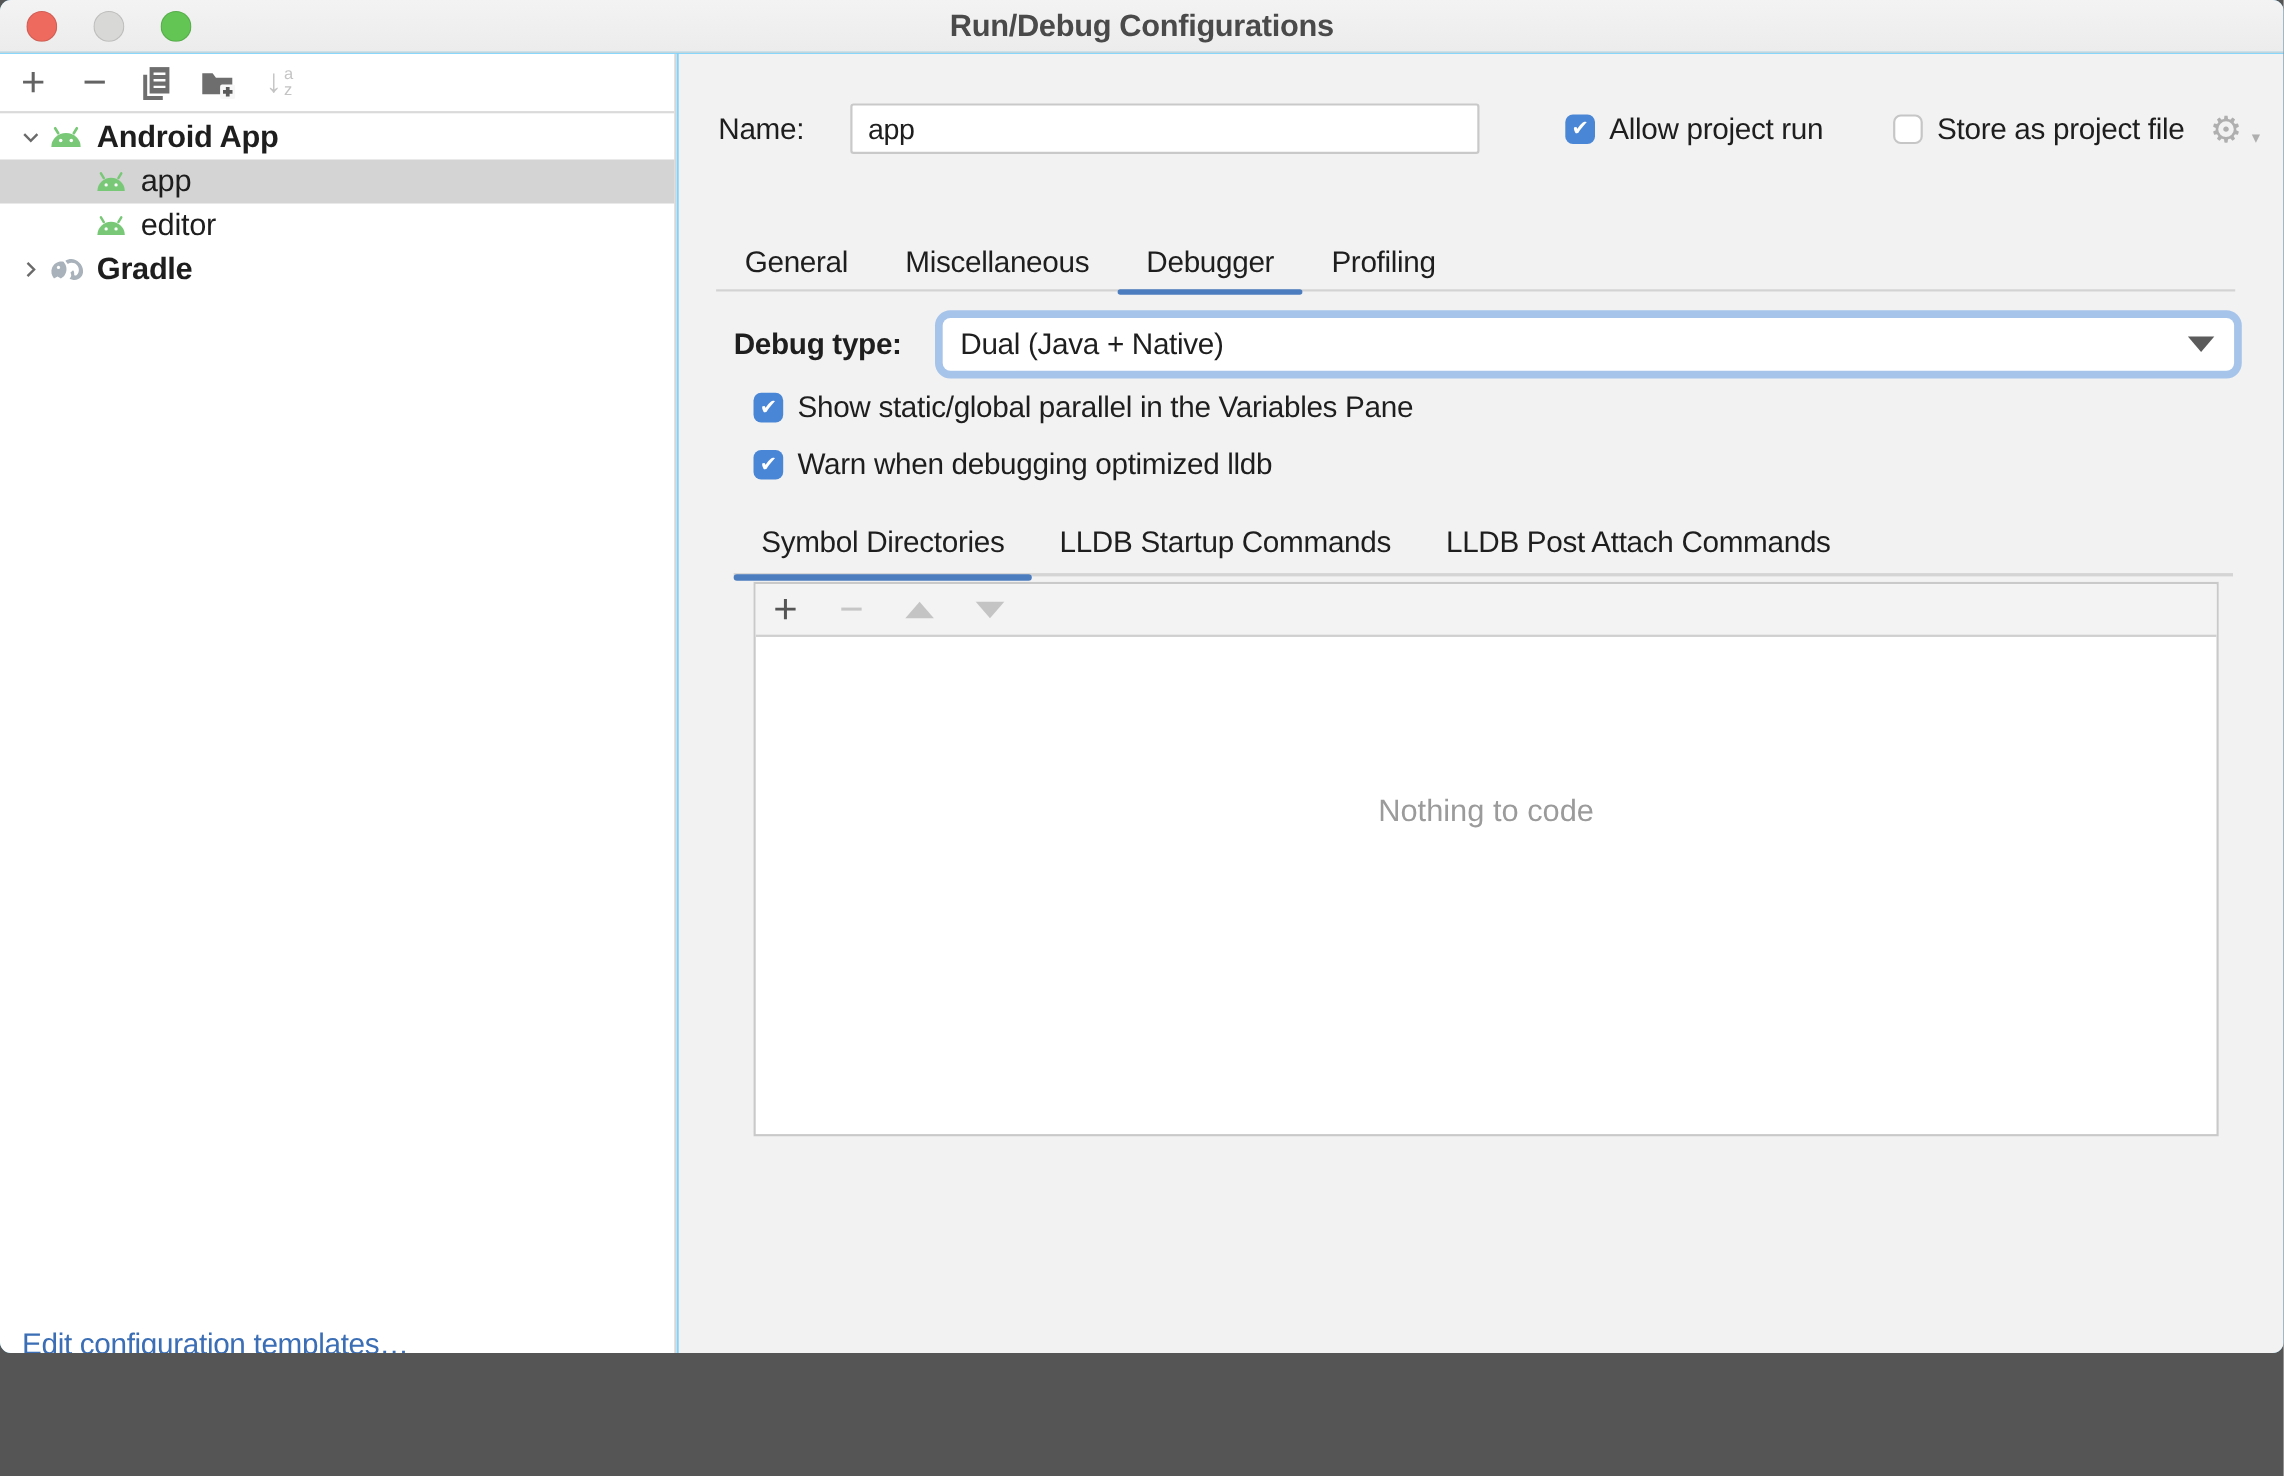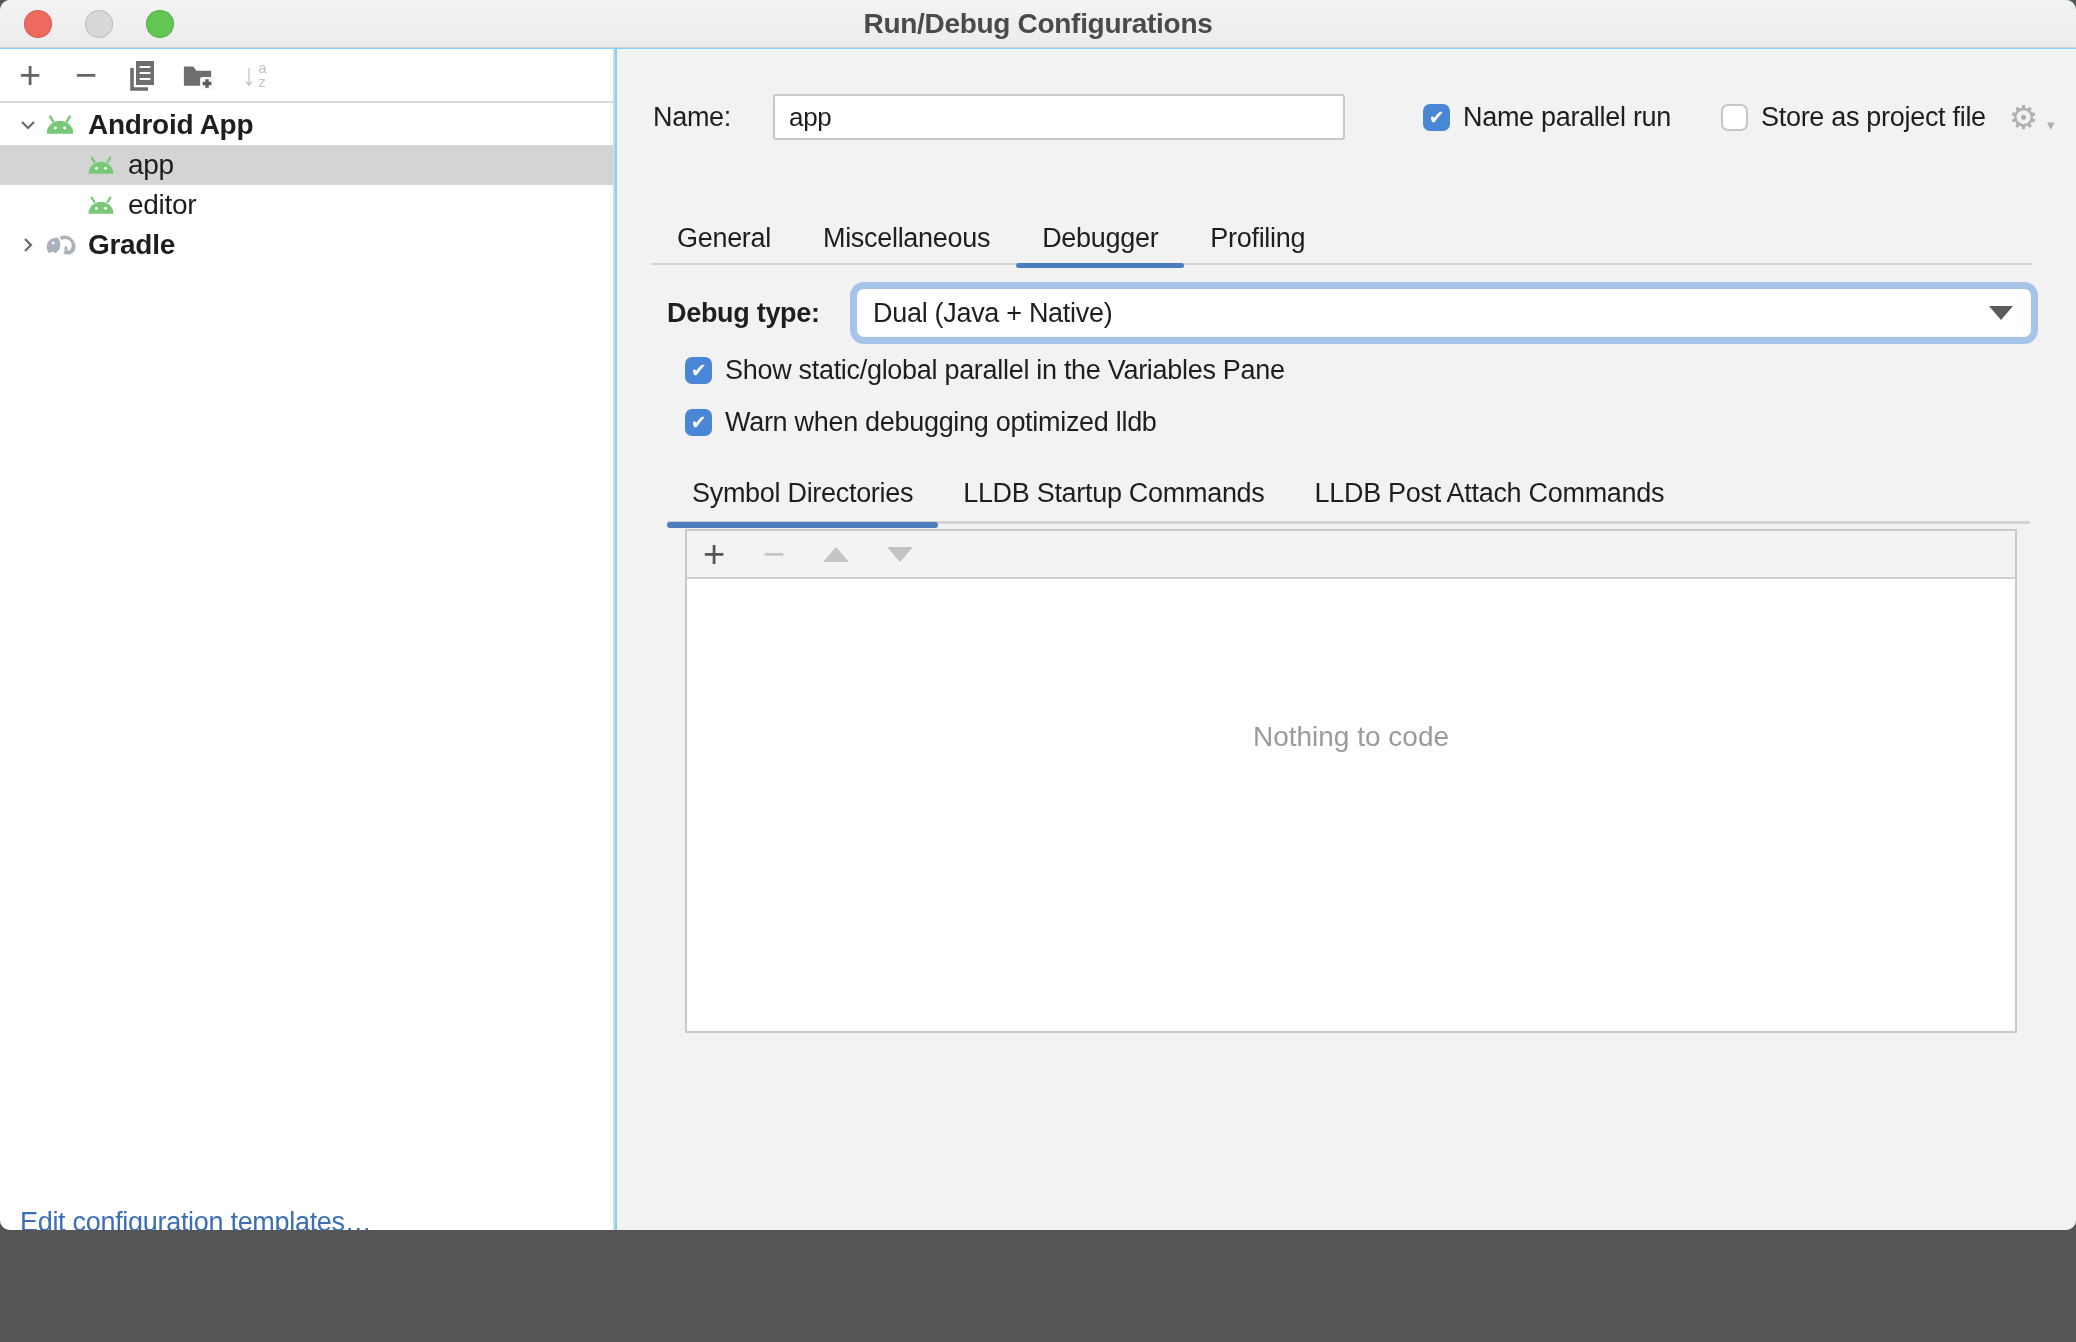--- a/index.html
+++ b/index.html
@@ -244,21 +244,21 @@
     <div class="edit-link">Edit configuration templates…</div>
   </div>
 
   <div class="main">
 
     <div class="abs flabel" style="left:36px; top:45px;">Name:</div>
     <input id="name-input" class="text-input" type="text" value="app" style="">
 
     <div class="abs cb-row" style="left:806px; top:45px;">
       <span class="cbox checked">✔</span>
-      <span class="cb-label">Name parallel run</span>
+      <span class="cb-label">Allow project run</span>
     </div>
 
     <div class="abs cb-row" style="left:1104px; top:45px;">
       <span class="cbox unchecked"></span>
       <span class="cb-label">Store as project file</span>
       <span class="gear">⚙</span>
       <span class="gear-caret">▾</span>
     </div>
 
     <div class="tabs">

